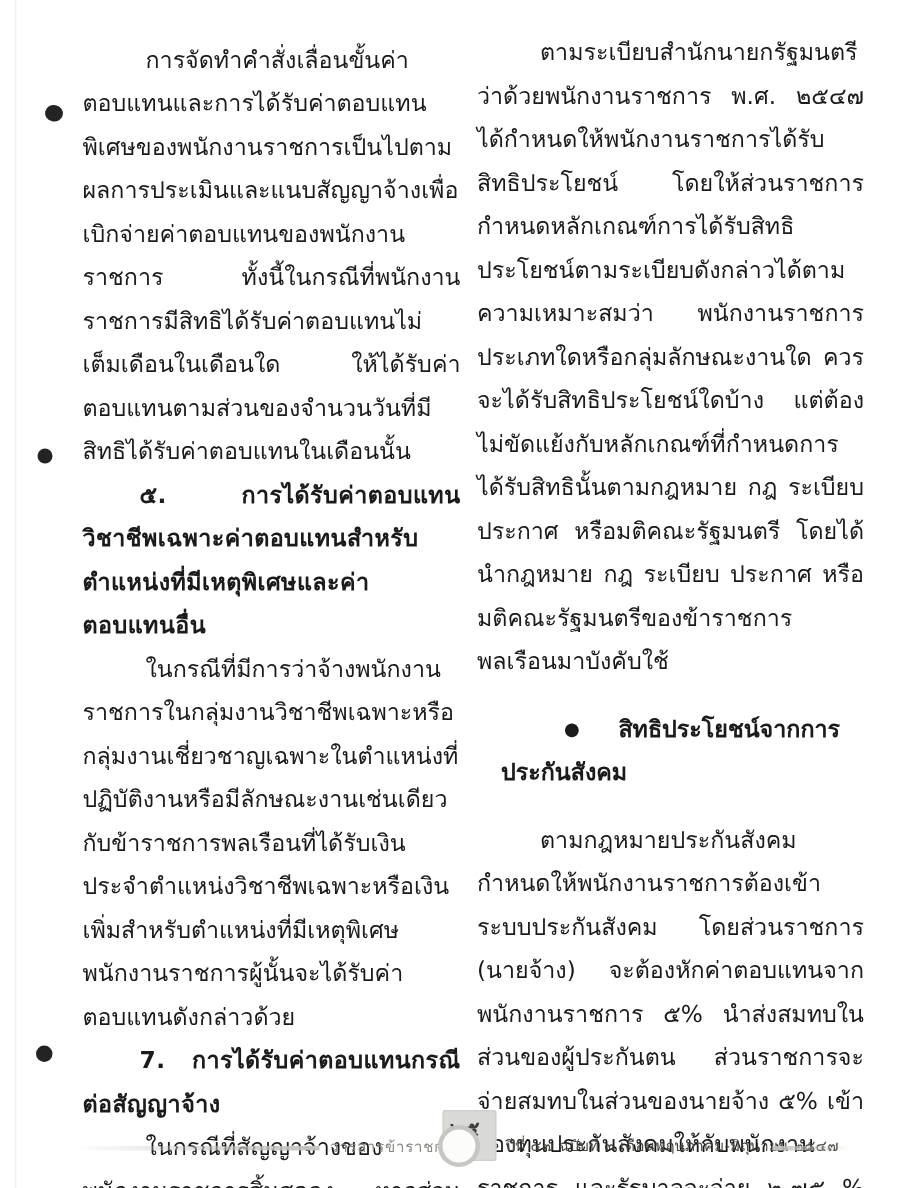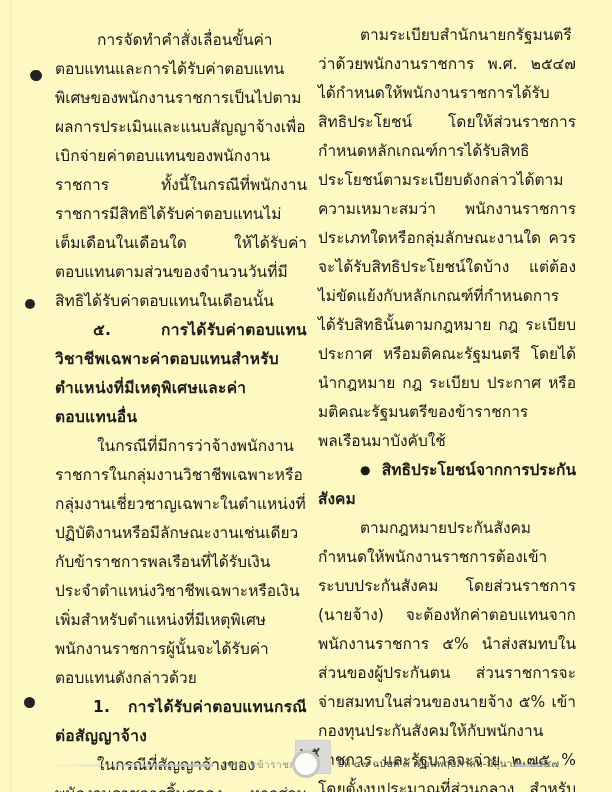--- a/index.html
+++ b/index.html
@@ -4,40 +4,40 @@
 <style>
   html,body{margin:0;padding:0;}
   body{
     font-family:"DejaVu Sans","Liberation Sans",sans-serif;
     background:#e8e8e6;
   }
   .page{
     position:relative;
     width:612px;height:792px;
     margin:0 auto;
-    background:#fef9c3;
+    background:#ffffff;
     overflow:hidden;
     color:#1b1b1b;
   }
   .scan-edge{
     position:absolute;left:10px;top:0;width:1px;height:792px;
     background:rgba(0,0,0,0.06);
   }
   .column{
     position:absolute;
     font-size:15.5px;
     line-height:29px;
     text-align:justify;
   }
   .col-left{left:55px;top:26px;width:252px;}
   .col-right{left:318px;top:21px;width:258px;}
   .para{margin:0;text-indent:42px;}
   .heading{margin:0;text-indent:38px;font-weight:bold;letter-spacing:0.3px;}
   .heading-cont{margin:0;text-indent:0;font-weight:bold;letter-spacing:0.3px;}
-  .bullet-head{margin:0;text-indent:42px;font-weight:bold;}
+  .bullet-head{margin:16px;text-indent:42px;font-weight:bold;}
   .bullet-head .bullet-dot{font-size:12px;margin-right:7px;vertical-align:1px;}
   .margin-dot{
     position:absolute;border-radius:50%;background:#232323;
   }
   .dot1{left:30px;top:70px;width:12px;height:11px;transform:rotate(12deg);}
   .dot2{left:25px;top:299px;width:10px;height:10px;}
   .dot3{left:24px;top:697px;width:11px;height:11px;}
   .footer{
     position:absolute;left:0;top:738px;width:612px;height:40px;
   }
@@ -79,21 +79,21 @@
   <div class="scan-edge"></div>
 
   <div class="margin-dot dot1"></div>
   <div class="margin-dot dot2"></div>
   <div class="margin-dot dot3"></div>
 
   <div class="column col-left">
     <p class="para">การจัดทำคำสั่งเลื่อนขั้นค่าตอบแทนและการได้รับค่าตอบแทนพิเศษของพนักงานราชการเป็นไปตามผลการประเมินและแนบสัญญาจ้างเพื่อเบิกจ่ายค่าตอบแทนของพนักงานราชการ ทั้งนี้ในกรณีที่พนักงานราชการมีสิทธิได้รับค่าตอบแทนไม่เต็มเดือนในเดือนใด ให้ได้รับค่าตอบแทนตามส่วนของจำนวนวันที่มีสิทธิได้รับค่าตอบแทนในเดือนนั้น</p>
     <p class="heading">๕. การได้รับค่าตอบแทนวิชาชีพเฉพาะค่าตอบแทนสำหรับตำแหน่งที่มีเหตุพิเศษและค่าตอบแทนอื่น</p>
     <p class="para">ในกรณีที่มีการว่าจ้างพนักงานราชการในกลุ่มงานวิชาชีพเฉพาะหรือกลุ่มงานเชี่ยวชาญเฉพาะในตำแหน่งที่ปฏิบัติงานหรือมีลักษณะงานเช่นเดียวกับข้าราชการพลเรือนที่ได้รับเงินประจำตำแหน่งวิชาชีพเฉพาะหรือเงินเพิ่มสำหรับตำแหน่งที่มีเหตุพิเศษ พนักงานราชการผู้นั้นจะได้รับค่าตอบแทนดังกล่าวด้วย</p>
-    <p class="heading">1. การได้รับค่าตอบแทนกรณีต่อสัญญาจ้าง</p>
+    <p class="heading">7. การได้รับค่าตอบแทนกรณีต่อสัญญาจ้าง</p>
     <p class="para">ในกรณีที่สัญญาจ้างของพนักงานราชการสิ้นสุดลง หากส่วนราชการใดยังมีความจำเป็นที่จะจ้างพนักงานราชการผู้นั้นทำงานต่อและเป็นผู้ผ่านการประเมินเพื่อต่อสัญญาได้ ก็ให้พนักงานราชการผู้นั้นได้รับอัตราค่าตอบแทนต่อเนื่องตามผลการประเมินการปฏิบัติงาน</p>
 
   </div>
 
   <div class="column col-right">
     <p class="para">ตามระเบียบสำนักนายกรัฐมนตรีว่าด้วยพนักงานราชการ พ.ศ. ๒๕๔๗ ได้กำหนดให้พนักงานราชการได้รับสิทธิประโยชน์ โดยให้ส่วนราชการกำหนดหลักเกณฑ์การได้รับสิทธิประโยชน์ตามระเบียบดังกล่าวได้ตามความเหมาะสมว่า พนักงานราชการประเภทใดหรือกลุ่มลักษณะงานใด ควรจะได้รับสิทธิประโยชน์ใดบ้าง แต่ต้องไม่ขัดแย้งกับหลักเกณฑ์ที่กำหนดการได้รับสิทธินั้นตามกฎหมาย กฎ ระเบียบ ประกาศ หรือมติคณะรัฐมนตรี โดยได้นำกฎหมาย กฎ ระเบียบ ประกาศ หรือมติคณะรัฐมนตรีของข้าราชการพลเรือนมาบังคับใช้</p>
     <p class="bullet-head">
       <span class="bullet-dot">●</span><span>สิทธิประโยชน์จากการประกันสังคม</span>
     </p>
     <p class="para">ตามกฎหมายประกันสังคม กำหนดให้พนักงานราชการต้องเข้าระบบประกันสังคม โดยส่วนราชการ (นายจ้าง) จะต้องหักค่าตอบแทนจากพนักงานราชการ ๕% นำส่งสมทบในส่วนของผู้ประกันตน ส่วนราชการจะจ่ายสมทบในส่วนของนายจ้าง ๕% เข้ากองทุนประกันสังคมให้กับพนักงานราชการ และรัฐบาลจะจ่าย ๒.๗๕ % โดยตั้งงบประมาณที่ส่วนกลาง สำหรับสิทธิประโยชน์ทดแทนที่พนักงานราชการจะได้รับจาก</p>

